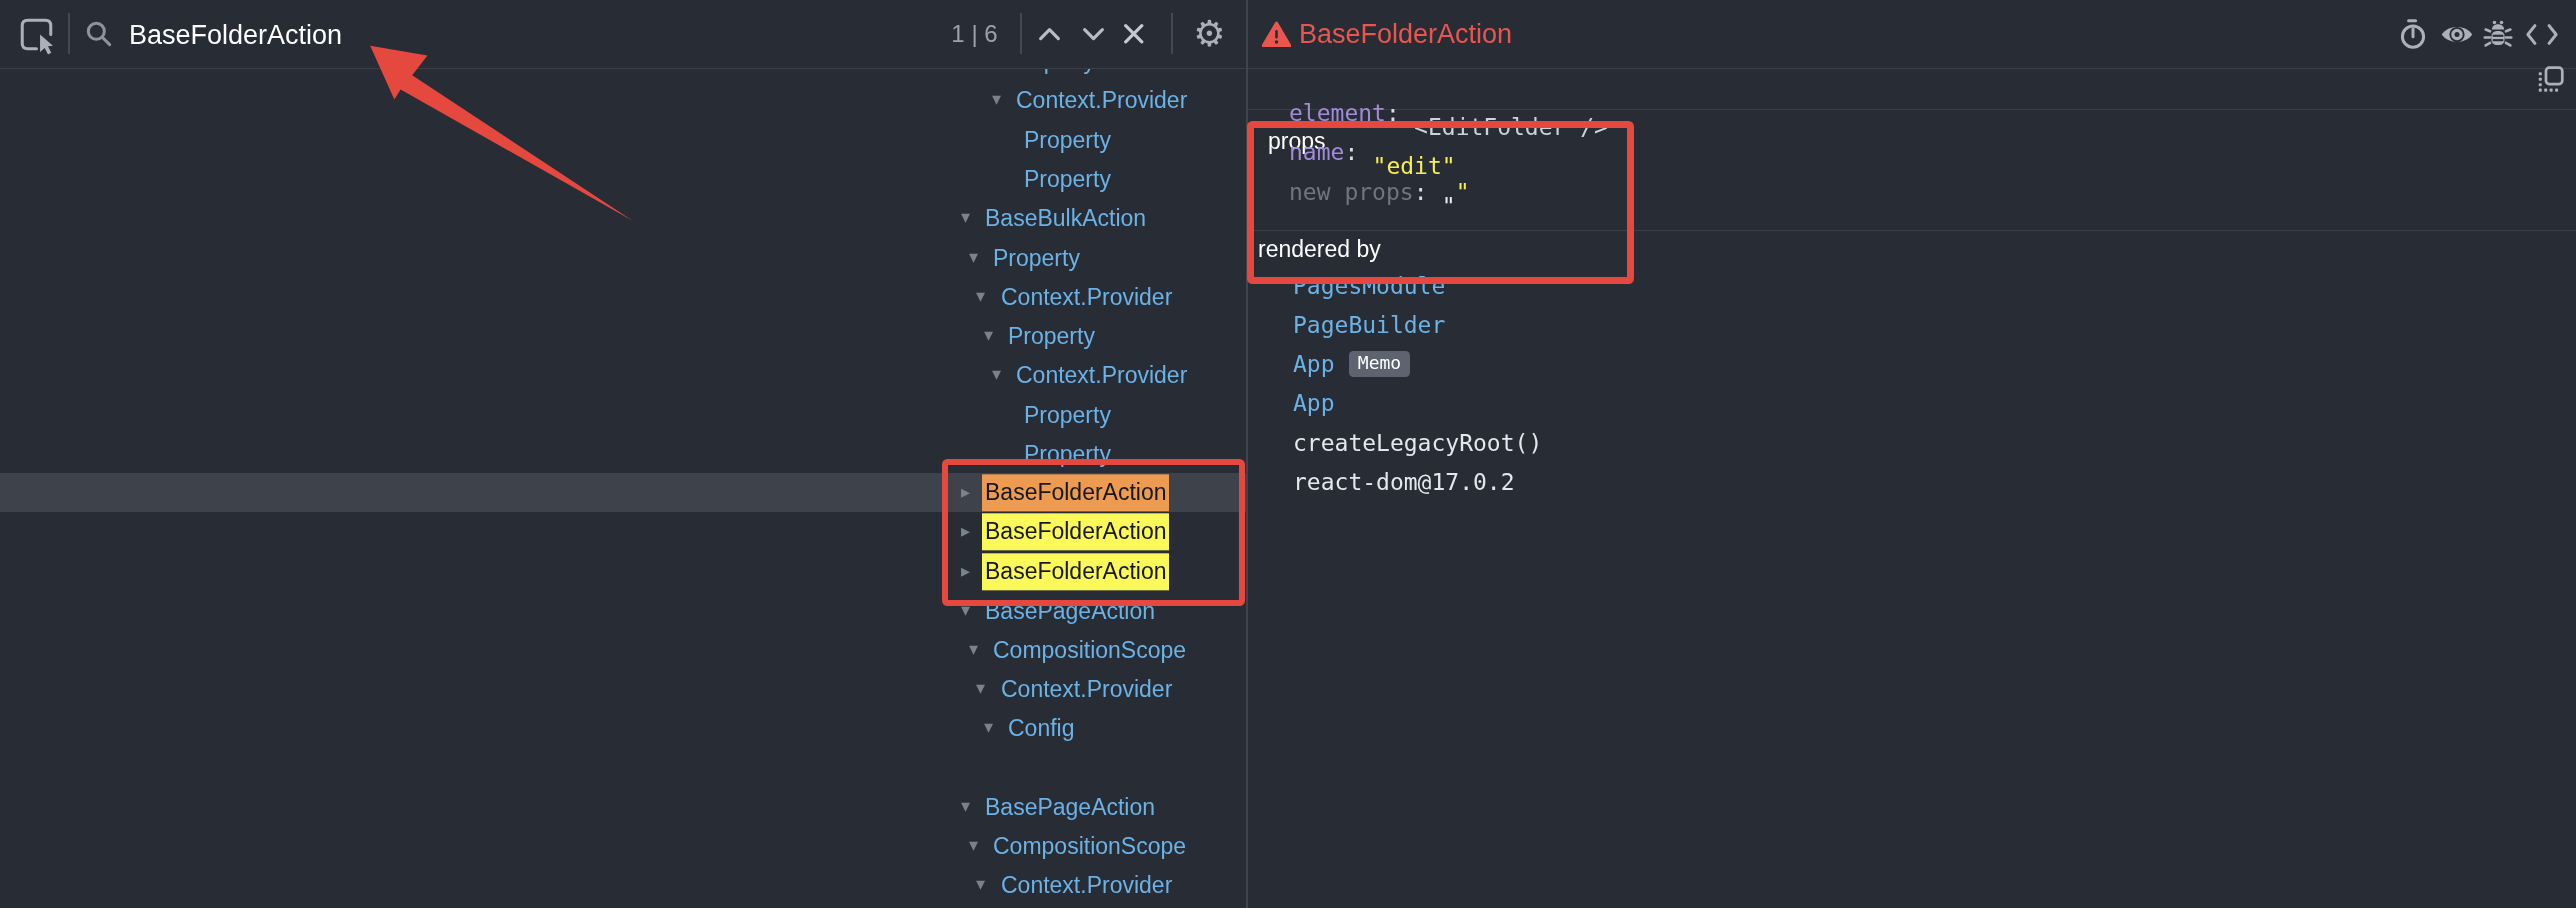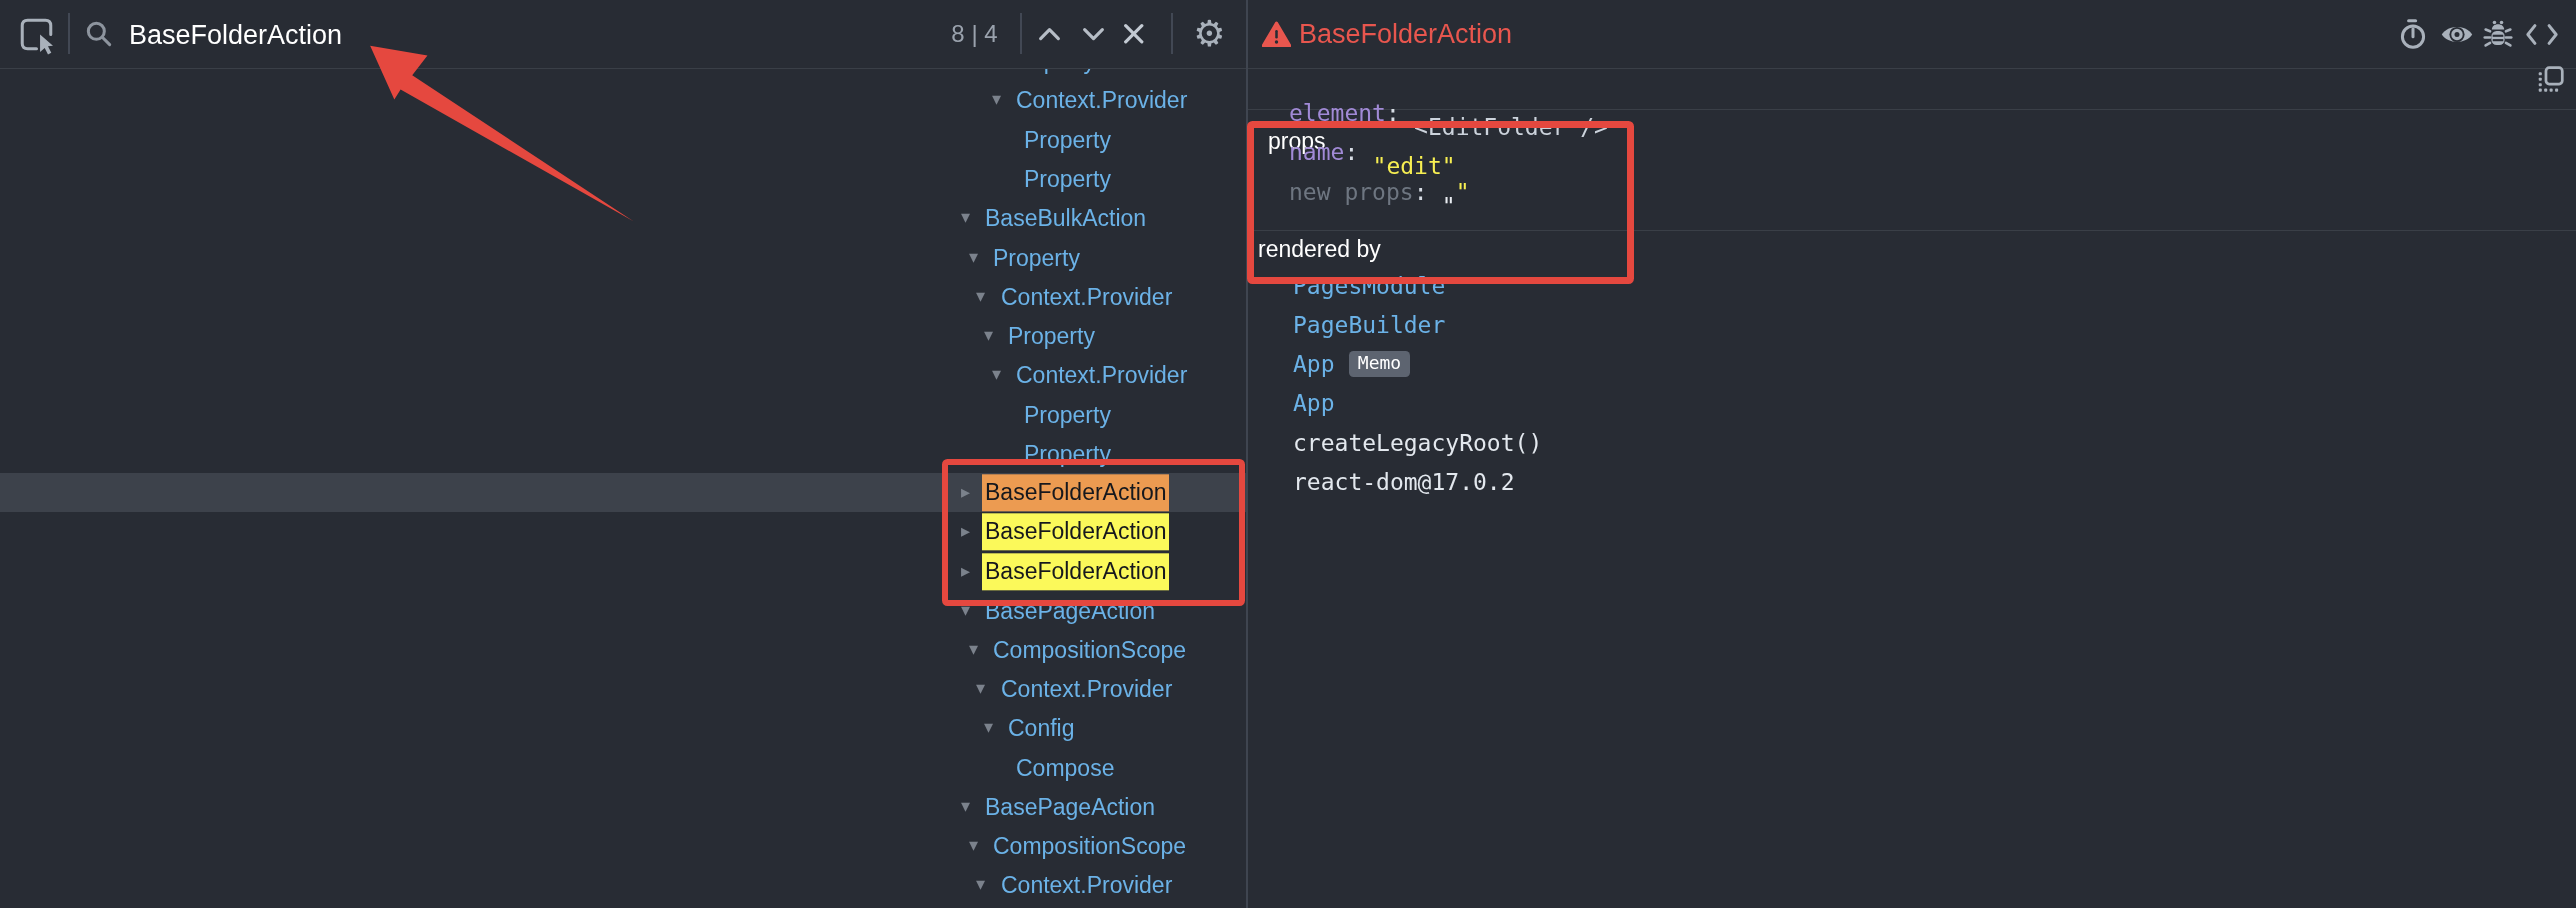--- a/index.html
+++ b/index.html
@@ -78,21 +78,21 @@
       </svg>
     </div>
     <div class="sep" style="left:68px;"></div>
     <div class="icon-btn" style="left:79px;width:39px;">
       <svg width="32" height="32" viewBox="0 0 36 36">
         <circle class="stroke" style="stroke:#8d949e;stroke-width:3.4" cx="15" cy="15" r="9"></circle>
         <line class="stroke" style="stroke:#8d949e;stroke-width:3.4" x1="22" y1="22" x2="30" y2="30"></line>
       </svg>
     </div>
     <input class="search-input" readonly="" value="BaseFolderAction" style="">
-    <div class="results">8 | 4</div>
+    <div class="results">1 | 6</div>
     <div class="sep" style="left:1020px;"></div>
     <div class="icon-btn" style="left:1030px;width:39px;">
       <svg width="23" height="14.3" viewBox="0 0 26 16">
         <polyline class="stroke" style="stroke:#b6bdc6;stroke-width:3.6" points="3,13 13,3 23,13"></polyline>
       </svg>
     </div>
     <div class="icon-btn" style="left:1074px;width:39px;">
       <svg width="23" height="14.3" viewBox="0 0 26 16">
         <polyline class="stroke" style="stroke:#b6bdc6;stroke-width:3.6" points="3,3 13,13 23,3"></polyline>
       </svg>
@@ -169,23 +169,20 @@
         <span class="arrow" style="left: 969px;">▾</span>
         <span class="t-label" style="left: 993px;">CompositionScope</span>
       </div>
       <div class="tree-row" style="top: 600px;">
         <span class="arrow" style="left: 976px;">▾</span>
         <span class="t-label" style="left: 1001px;">Context.Provider</span>
       </div>
       <div class="tree-row" style="top: 639px;">
         <span class="arrow" style="left: 984px;">▾</span>
         <span class="t-label" style="left: 1008px;">Config</span>
-      </div>
-      <div class="tree-row" style="top: 679px;">
-        <span class="t-label" style="left: 1016px;">Compose</span>
       </div>
       <div class="tree-row" style="top: 718px;">
         <span class="arrow" style="left: 961px;">▾</span>
         <span class="t-label" style="left: 985px;">BasePageAction</span>
       </div>
       <div class="tree-row" style="top: 757px;">
         <span class="arrow" style="left: 969px;">▾</span>
         <span class="t-label" style="left: 993px;">CompositionScope</span>
       </div>
       <div class="tree-row" style="top: 796px;">

